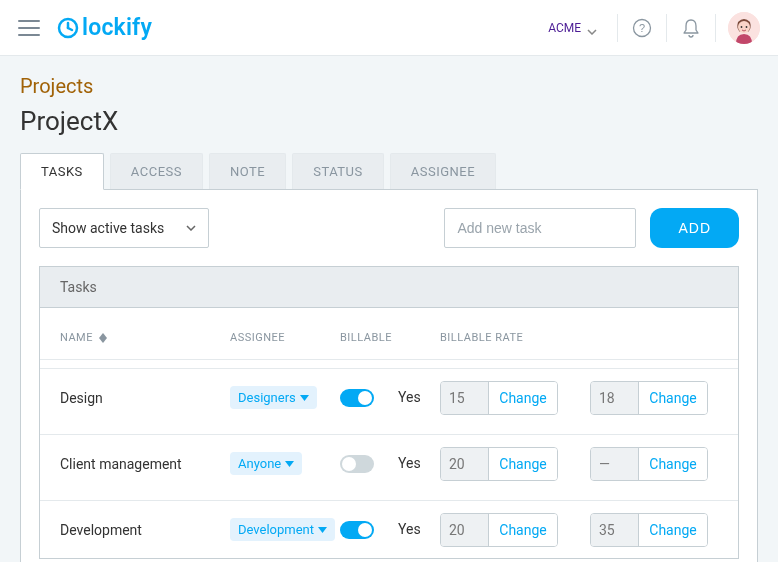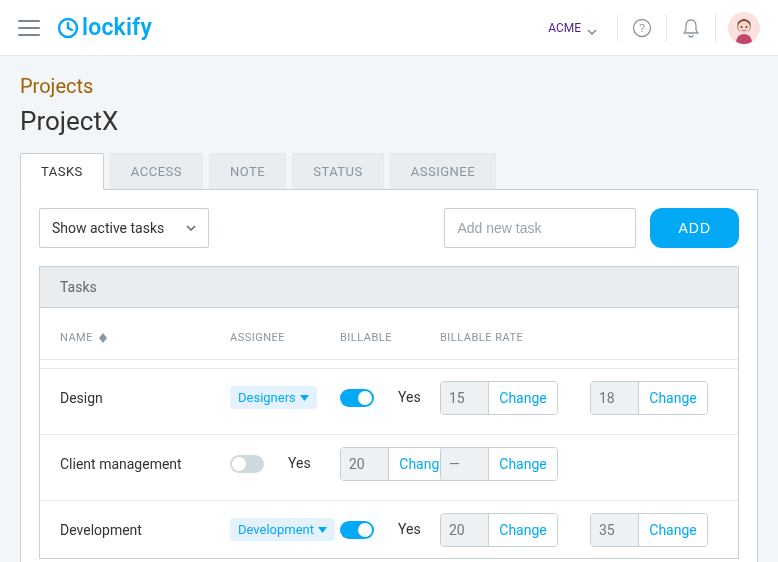--- a/index.html
+++ b/index.html
@@ -370,20 +370,28 @@
         <div>
           <div class="rate-cell">
             <div class="rate-value">18</div>
             <div class="rate-change">Change</div>
           </div>
         </div>
       </div>
 
       <div class="trow">
         <div class="task-name">Client management</div>
+        <div>
+          <span class="assignee-pill">
+            <span>Anyone</span>
+            <svg width="9" height="6" viewBox="0 0 9 6">
+                <path d="M0 0 L4.5 6 L9 0 Z" fill="#03a9f4"></path>
+              </svg>
+          </span>
+        </div>
         <div class="billable-cell">
           <div class="toggle">
               <div class="knob"></div>
             </div>
           <span>Yes</span>
         </div>
         <div>
           <div class="rate-cell">
             <div class="rate-value">20</div>
             <div class="rate-change">Change</div>

